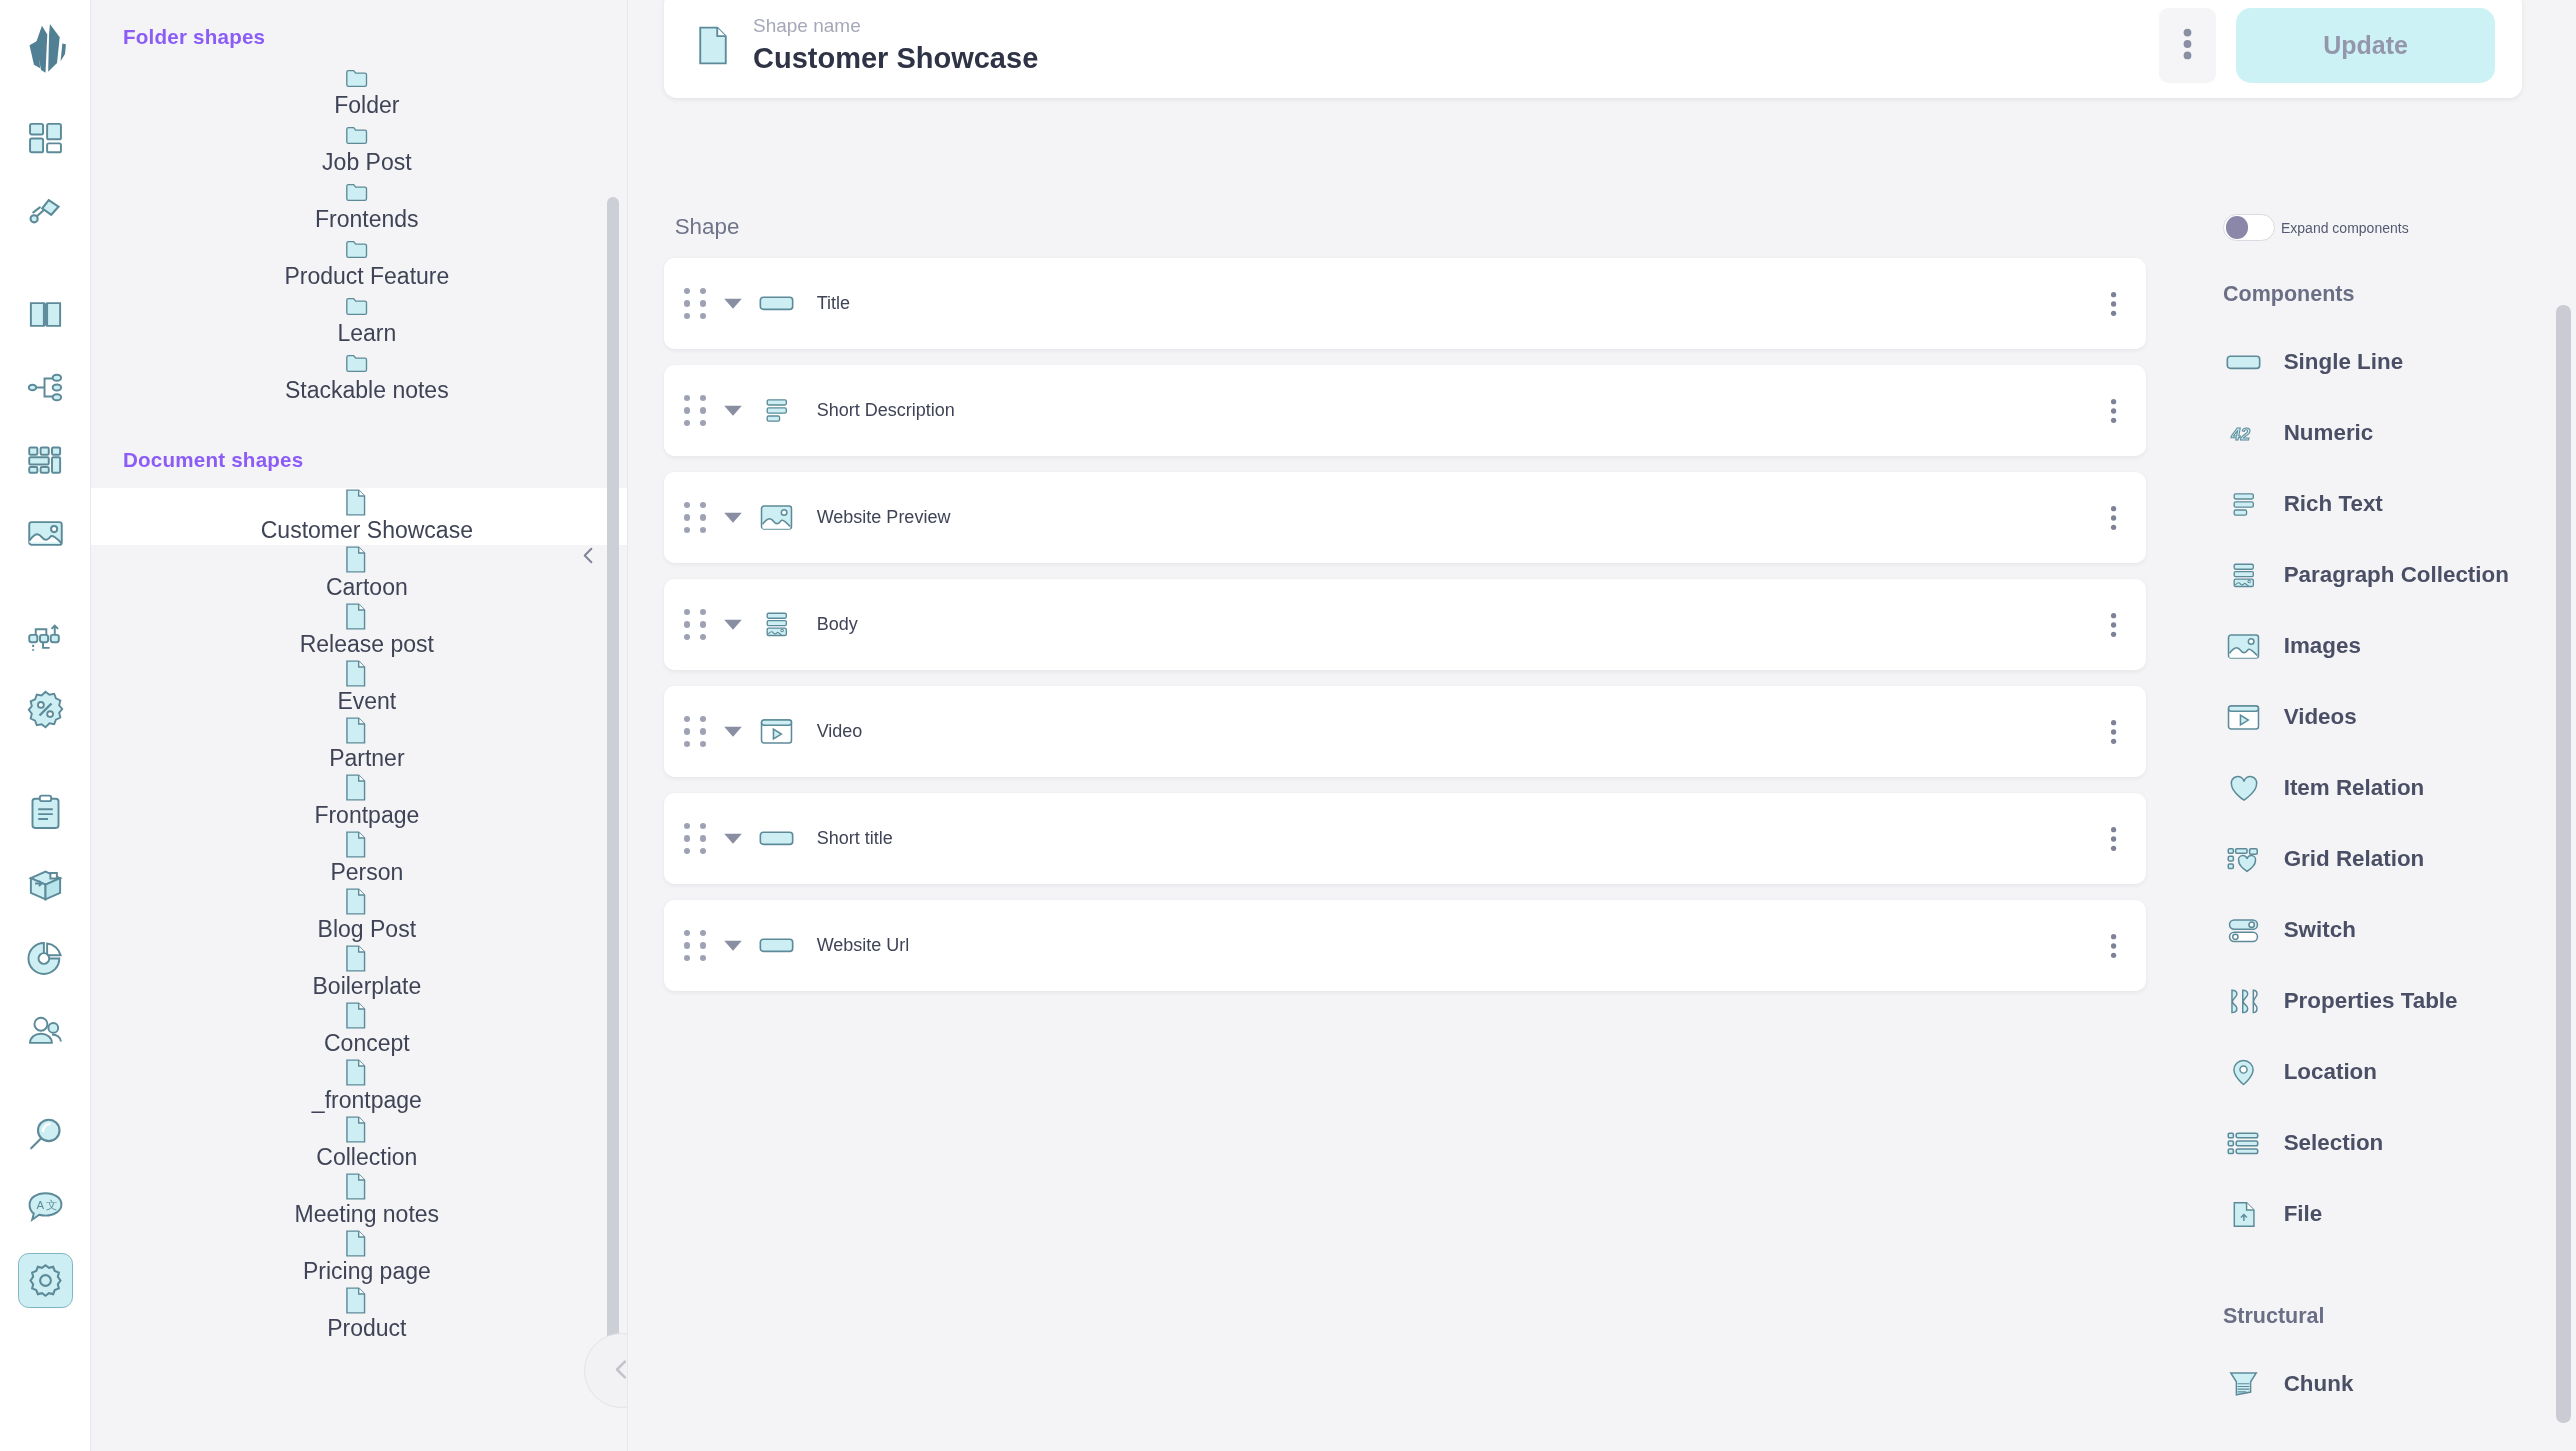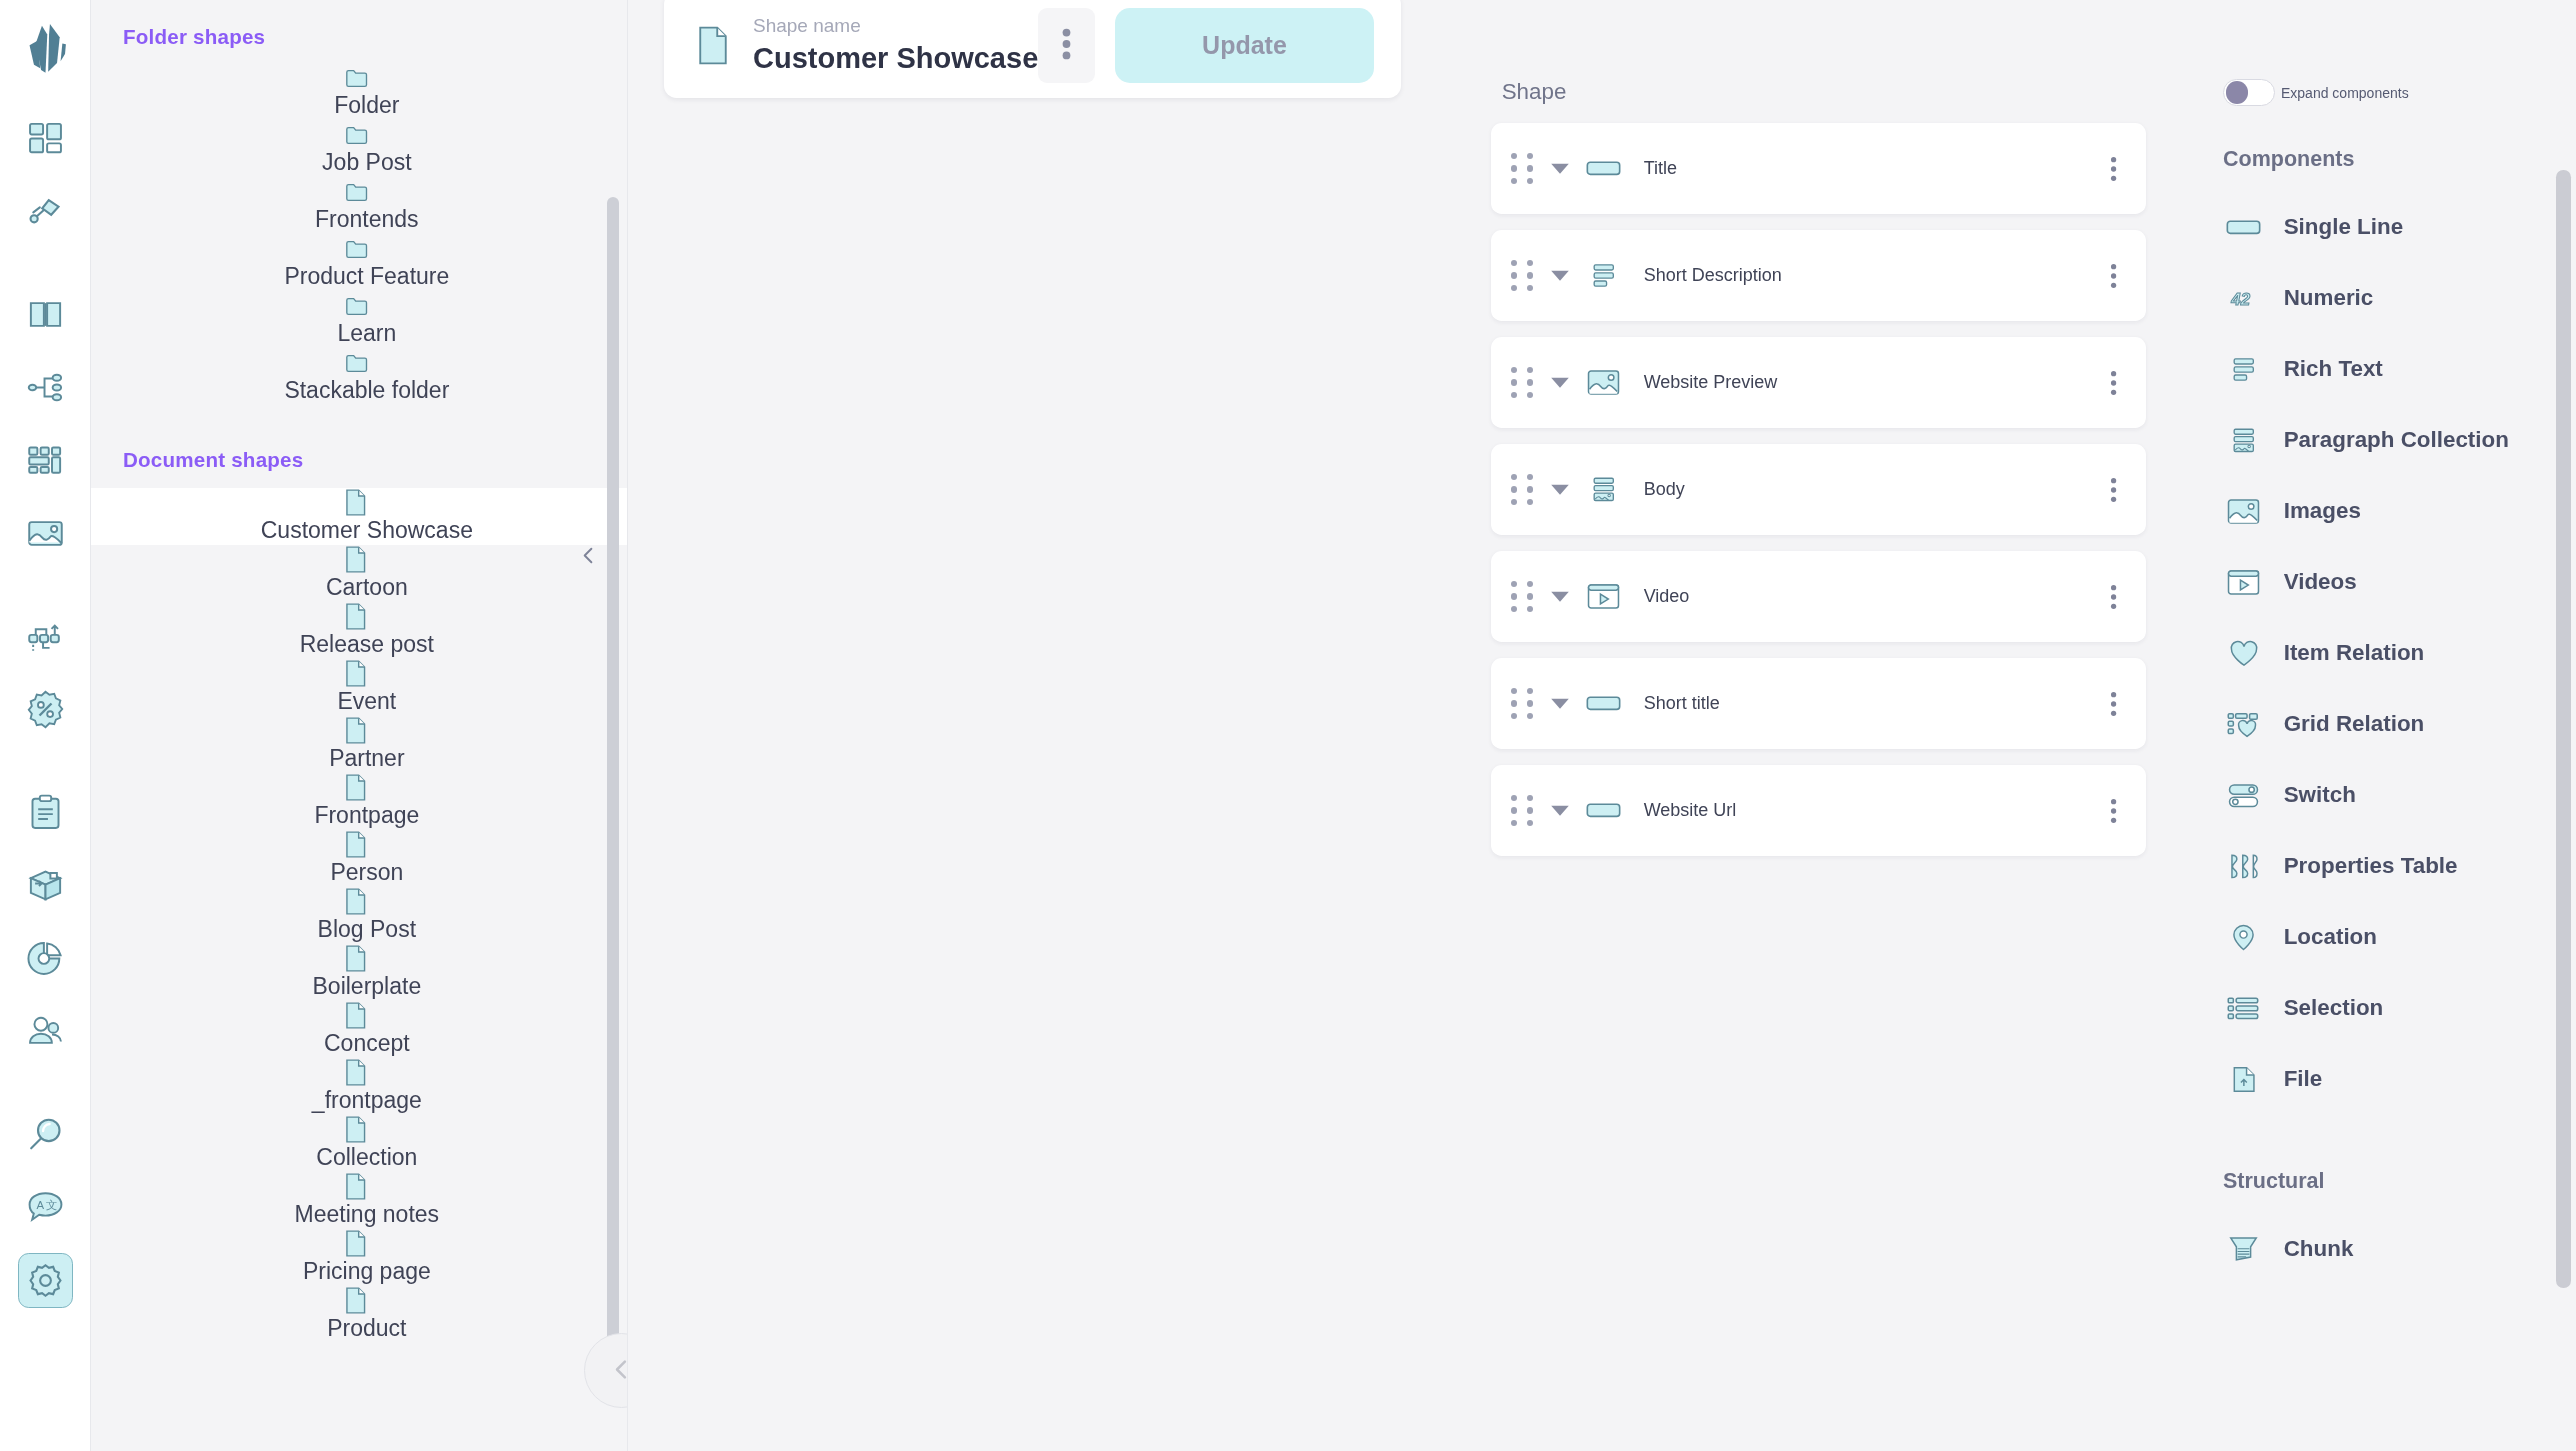--- a/index.html
+++ b/index.html
@@ -63,23 +63,24 @@
     position: absolute; right: -32px; top: 1333px;
     width: 75px; height: 75px; border-radius: 50%;
     background: #f2f2f4; border: 0.9px solid #e2e3e8;
     display: flex; align-items: center; justify-content: center;
     cursor: pointer; z-index: 5;
   }
 
   
   .main {
     flex: 1; height: 1452px; position: relative;
-    display: flex; flex-direction: row;
+    display: flex; flex-direction: column;
     background: #f4f4f6;
     overflow: hidden;
+    gap: 37px;
   }
   .topbar {
     margin: 0 54px 0 36px;
     background: #ffffff;
     border-radius: 12.5px;
     box-shadow: 0 1.8px 5.4px rgba(30,35,60,.07);
     height: 106px;
     display: flex; align-items: center;
     padding: 0 27px 0 32px;
     margin-top: -8px;
@@ -328,21 +329,21 @@
             </svg>
           </span>
           <span class="sb-label">Learn</span>
         </div>
         <div class="sb-item">
           <span class="sb-icon">
             <svg width="27" height="27" viewBox="0 0 24 24" fill="#cdeff3" stroke="#5c8a99" stroke-width="1.2">
               <path d="M2.5 6.5a1.5 1.5 0 0 1 1.5-1.5h4.6l1.8 2.2h8.1a1.5 1.5 0 0 1 1.5 1.5v8.8a1.5 1.5 0 0 1-1.5 1.5H4a1.5 1.5 0 0 1-1.5-1.5z"></path>
             </svg>
           </span>
-          <span class="sb-label">Stackable folder</span>
+          <span class="sb-label">Stackable notes</span>
         </div>
       </div>
     <div class="sb-group-title second">Document shapes</div>
     <div id="document-shapes">
         <div class="sb-item selected">
           <span class="sb-icon">
             <svg width="23.5" height="29" viewBox="0 0 20 24" fill="#cdeff3" stroke="#5c8a99" stroke-width="1.2">
               <path d="M2.5 1.5h10l5 5v16h-15z"></path>
               <path d="M12.5 1.5v5h5" fill="#fff"></path>
             </svg>

